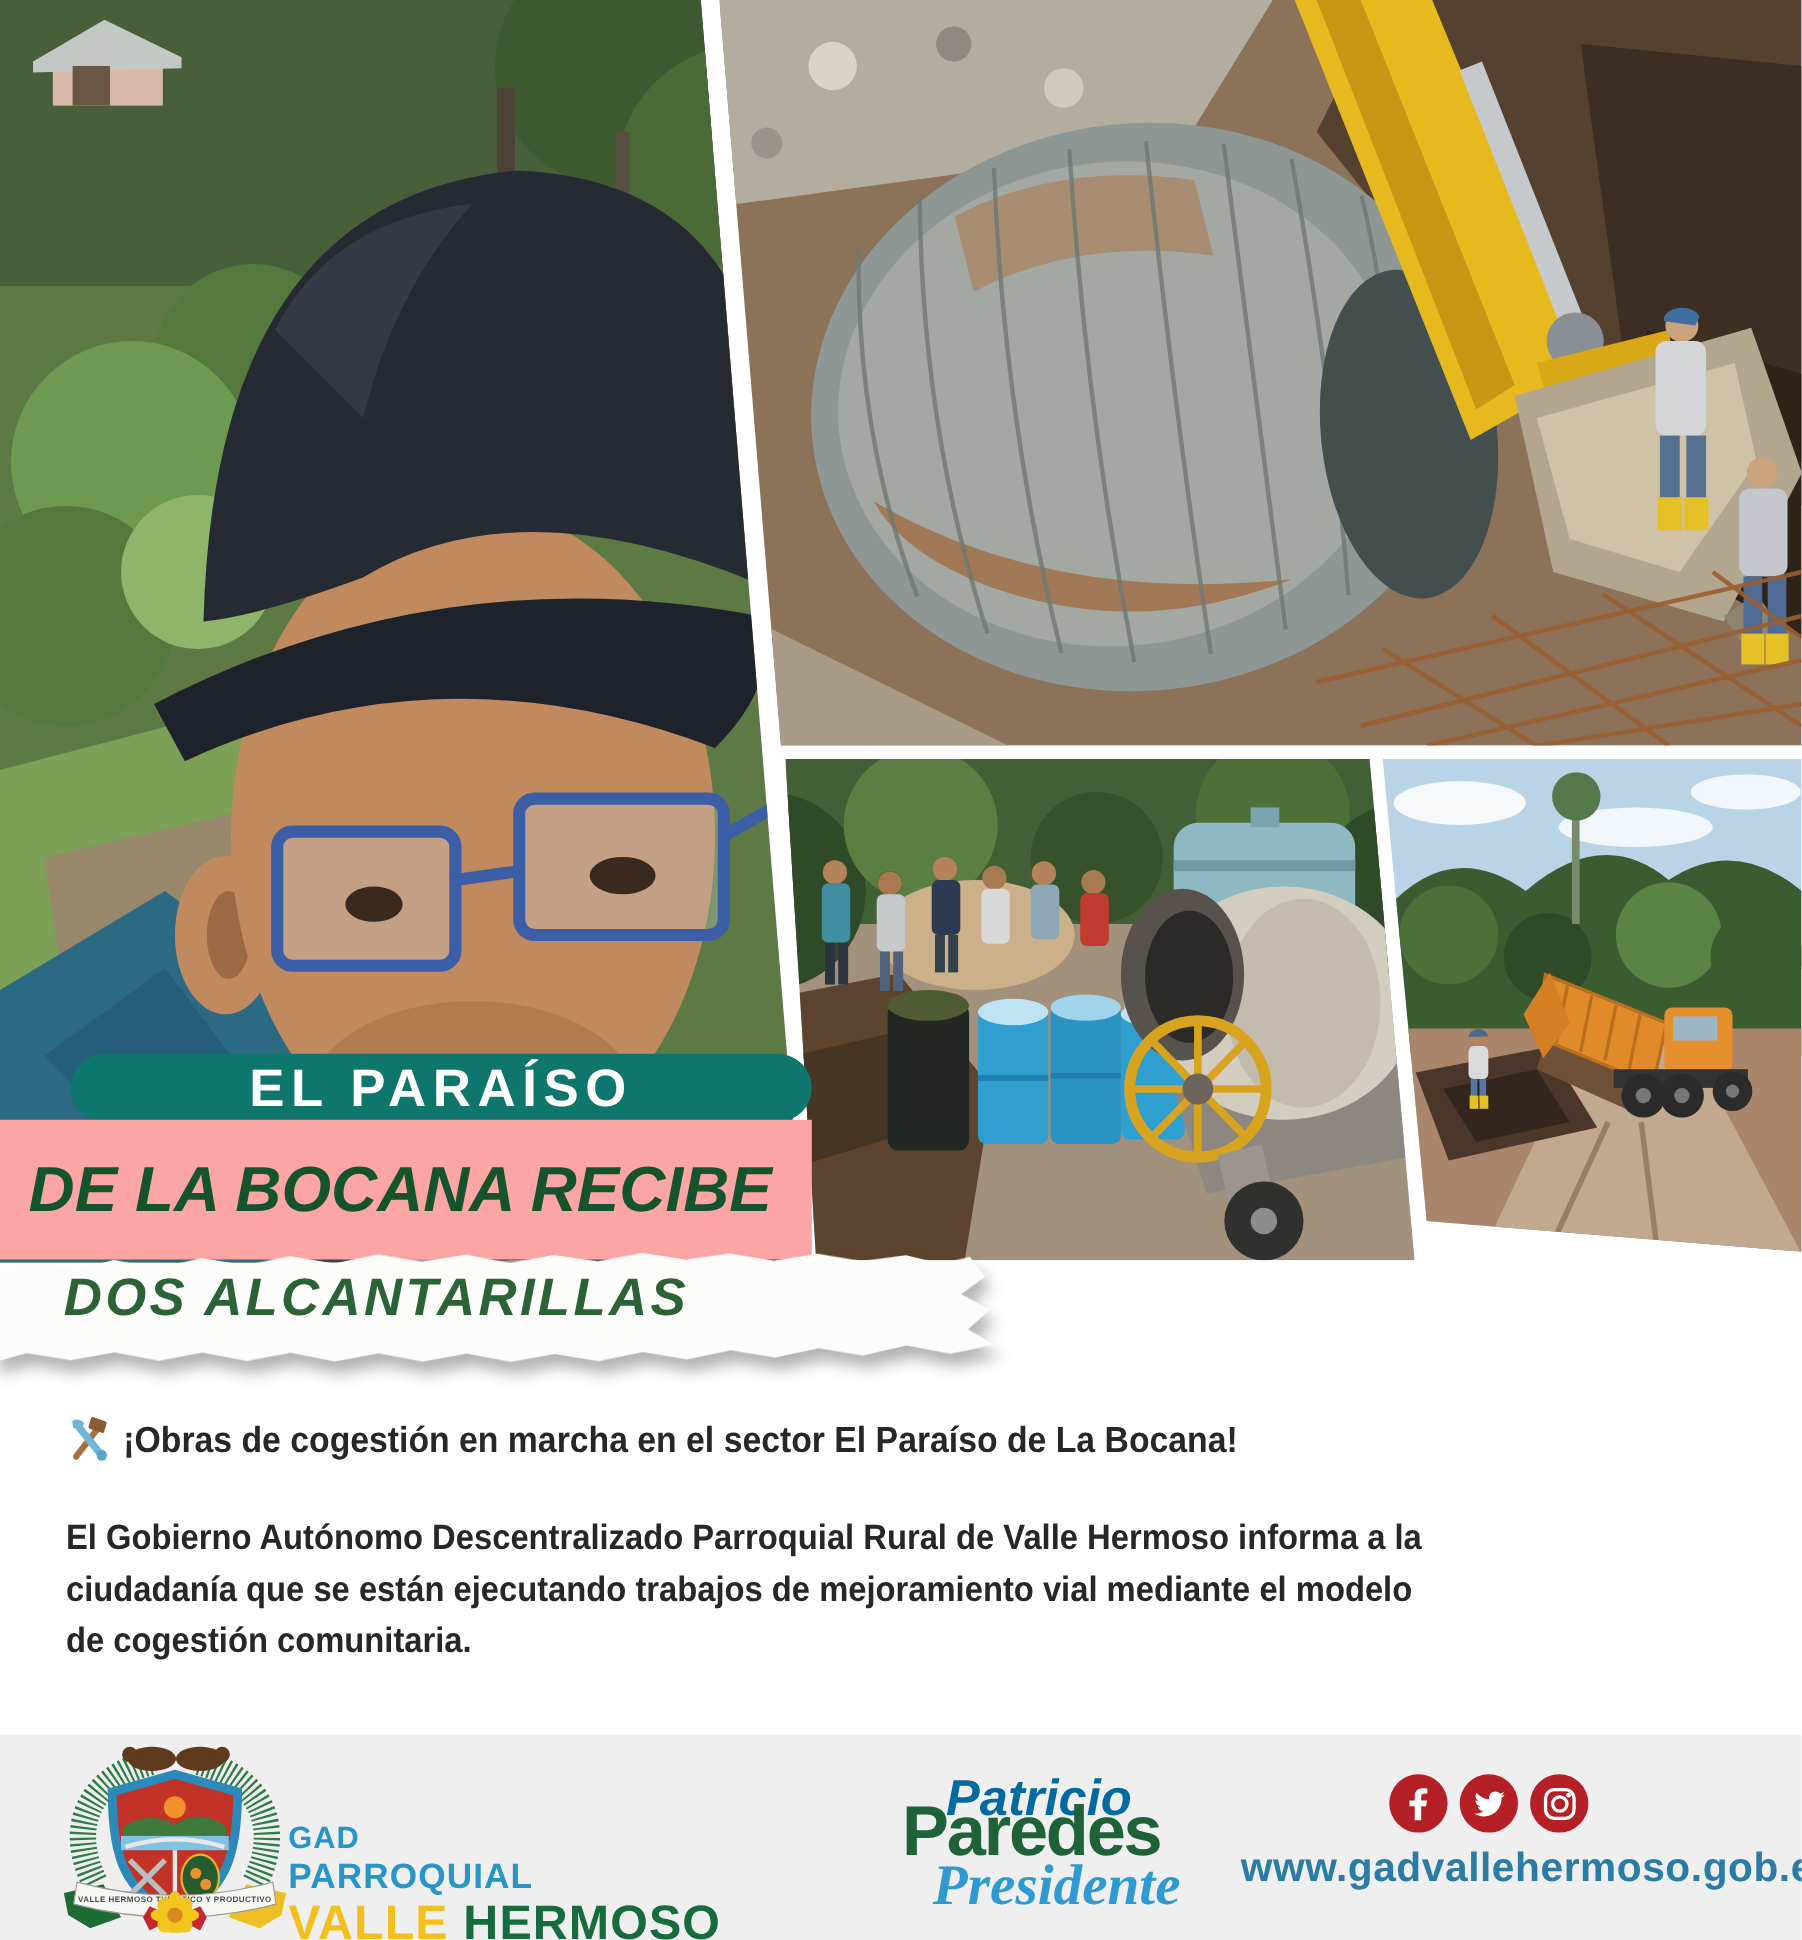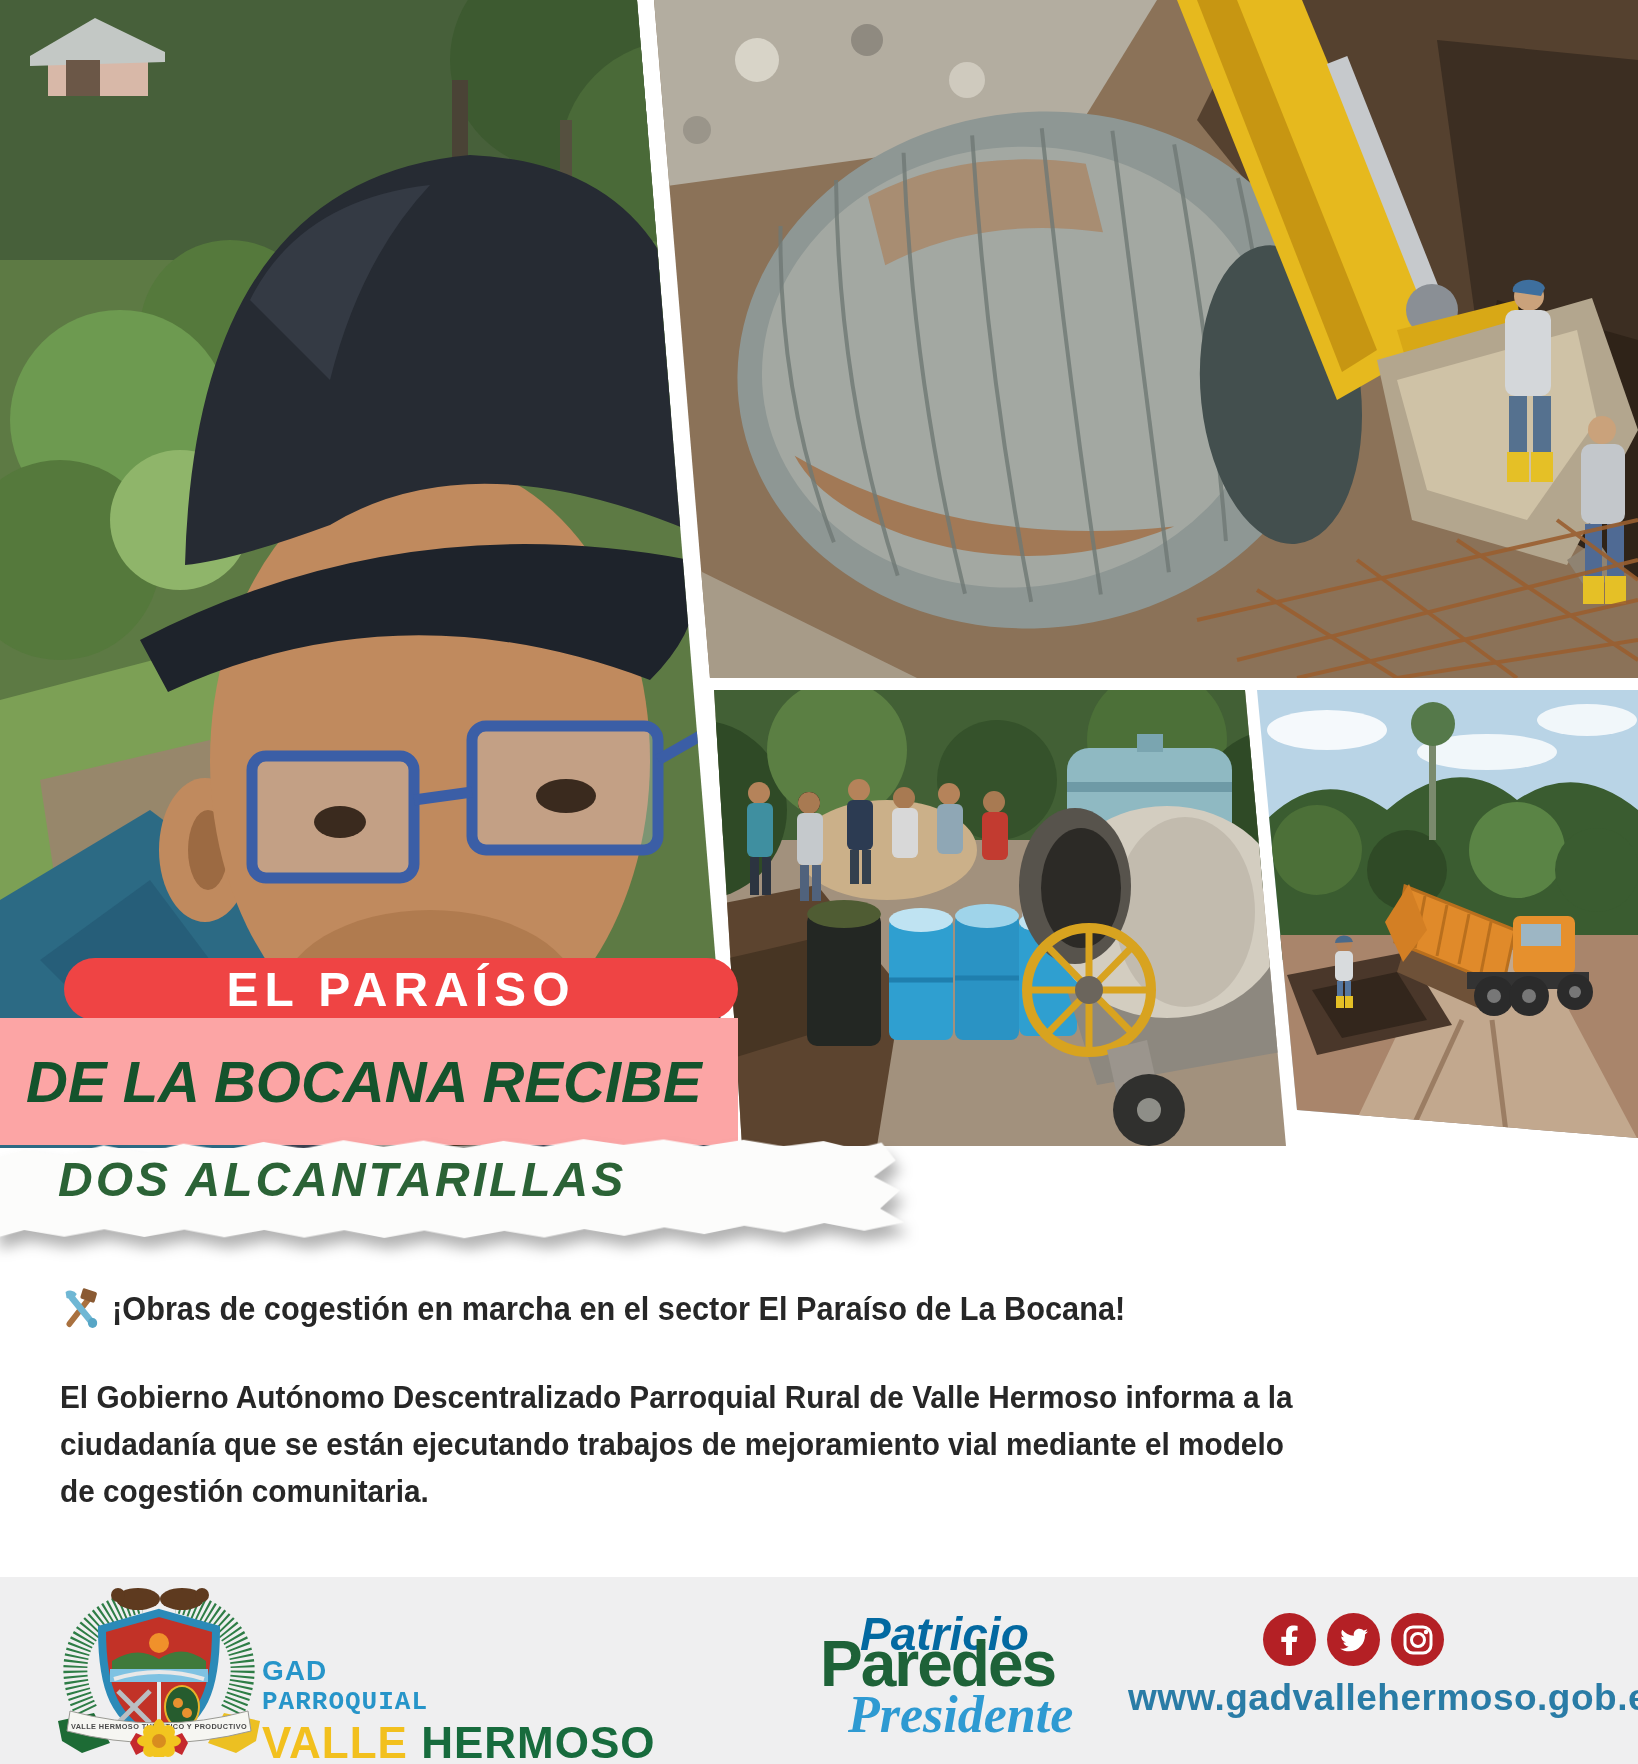--- a/index.html
+++ b/index.html
@@ -7,41 +7,41 @@
           font-family:"Liberation Sans",sans-serif;}
   .photo{position:absolute;display:block;}
   
   #photo-selfie{left:0;top:0;clip-path:polygon(0 0,637px 0,731px 1148px,0 1148px);}
   #photo-excavator{left:637px;top:0;clip-path:polygon(17px 0,1001px 0,1001px 678px,73px 678px);}
   #photo-mixer{left:637px;top:690px;clip-path:polygon(77px 0,608px 0,649px 456px,105px 456px);}
   #photo-truck{left:1257px;top:690px;clip-path:polygon(0 0,381px 0,381px 448px,40px 420px);}
 
   
   .pill{position:absolute;left:64px;top:958px;width:674px;height:62px;border-radius:31px;
-        background:#ef4444;display:flex;align-items:center;justify-content:center;}
+        background:#0f766e;display:flex;align-items:center;justify-content:center;}
   .pill span{color:#ffffff;font-size:48px;font-weight:800;letter-spacing:6px;}
   .yellow-band{position:absolute;left:0;top:1018px;width:738px;height:127px;background:#fca5a5;
         display:flex;align-items:center;}
   .yellow-band span{display:block;margin-left:26px;color:#14532c;font-size:58px;font-weight:800;
         font-style:italic;letter-spacing:0px;white-space:nowrap;}
   .paper-wrap{position:absolute;left:-6px;top:1132px;width:990px;height:130px;transform:rotate(-0.5deg);}
   .paper-wrap svg{filter:drop-shadow(5px 11px 7px rgba(0,0,0,0.30));}
   .paper-text{position:absolute;left:58px;top:1152px;color:#2b6336;font-size:48px;font-weight:600;
         font-style:italic;letter-spacing:3px;white-space:nowrap;}
 
   
   .body-copy{position:absolute;left:60px;top:1288px;transform:scaleX(0.93);transform-origin:left top;color:#272727;}
   .intro-line{display:flex;align-items:center;gap:14px;font-size:33px;font-weight:700;white-space:nowrap;}
   .paragraph{margin-top:44px;font-size:32px;font-weight:700;line-height:47px;white-space:pre-line;}
 
   
   .footer{position:absolute;left:0;top:1577px;width:1638px;height:187px;background:#efeff0;}
   .org-text{position:absolute;left:262px;top:40px;line-height:1;}
   .org-l1{color:#2795c9;font-size:28px;font-weight:800;letter-spacing:1px;margin-top:40px;}
-  .org-l2{color:#2795c9;font-size:26px;font-weight:800;margin-top:4px;letter-spacing:1px;font-family:Liberation Mono, monospace;}
+  .org-l2{color:#2795c9;font-size:32px;font-weight:800;margin-top:4px;letter-spacing:1px;}
   .org-l3{font-size:44px;font-weight:800;margin-top:6px;letter-spacing:1px;white-space:nowrap;}
   .org-l3 .valle{color:#f2c01e;} .org-l3 .hermoso{color:#176b3d;}
   .pres{position:absolute;left:790px;top:0;width:300px;height:187px;}
   .pres-first{position:absolute;left:70px;top:30px;color:#0369a1;font-size:46px;font-weight:800;font-style:italic;}
   .pres-last{position:absolute;left:30px;top:50px;color:#1e6238;font-size:64px;font-weight:700;letter-spacing:-2px;}
   .pres-title{position:absolute;left:58px;top:108px;color:#2e9ad2;font-size:52px;font-weight:700;
         font-style:italic;font-family:Liberation Serif, serif;}
   .socials{position:absolute;left:1263px;top:36px;display:flex;gap:11px;}
   .soc{width:53px;height:53px;border-radius:50%;background:#b42025;display:flex;align-items:center;justify-content:center;}
   .website{position:absolute;left:1128px;top:100px;width:460px;text-align:center;color:#2a7ca6;

